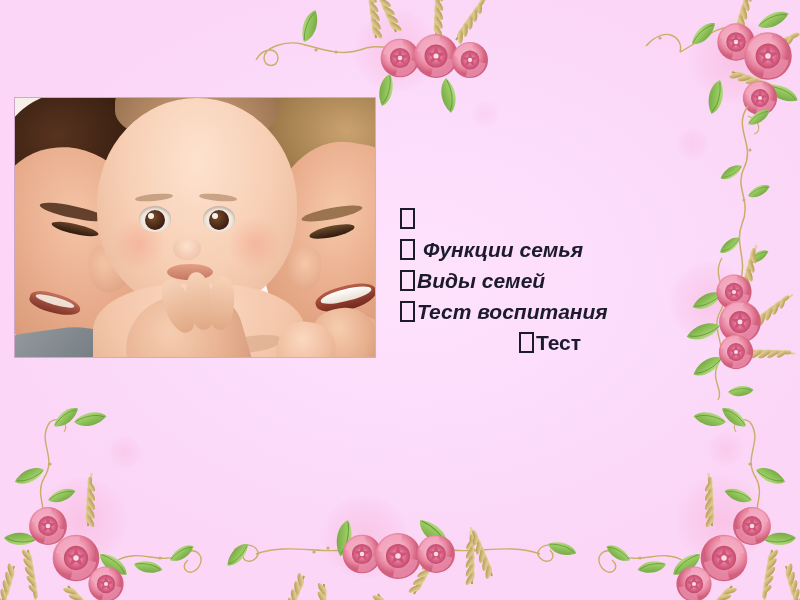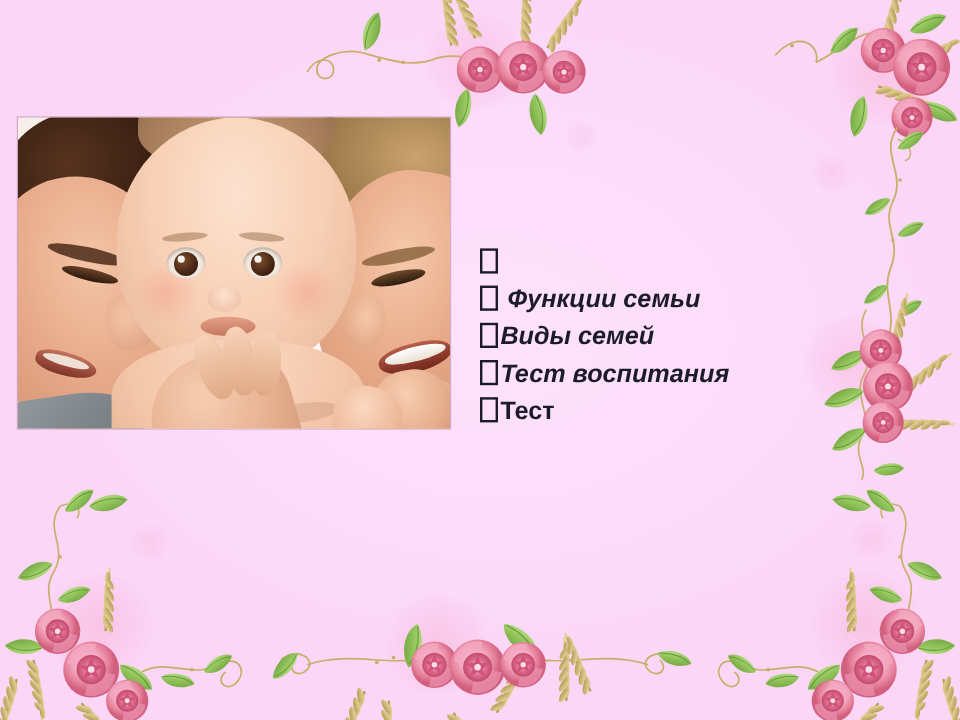--- a/index.html
+++ b/index.html
@@ -265,21 +265,21 @@
   .toc-item {
     display: block;
     font-size: 21px;
     line-height: 31px;
     color: #1b1b2b;
     font-weight: bold;
     font-style: italic;
     white-space: nowrap;
     font-family: "Liberation Sans", sans-serif;
   }
-  .toc-item.upright { font-style: normal; }
+  .toc-item.upright { font-style: normal; text-align: center; }
   .toc-item .bullet {
     display: inline-block;
     width: 11px;
     height: 17px;
     border: 2px solid #1b1b2b;
     vertical-align: -3px;
     margin-right: 2px;
     background: transparent;
     font-style: normal;
   }
@@ -355,21 +355,21 @@
       <div class="finger f3"></div>
     </div>
   </div>
 
 
   <div class="toc">
     <div class="toc-item">
       <span class="bullet"></span><span class="gap"></span>
     </div>
     <div class="toc-item">
-      <span class="bullet"></span><span class="gap"></span><span>Функции семьи</span>
+      <span class="bullet"></span><span class="gap"></span><span>Функции семья</span>
     </div>
     <div class="toc-item">
       <span class="bullet"></span><span>Виды семей</span>
     </div>
     <div class="toc-item">
       <span class="bullet"></span><span>Тест воспитания</span>
     </div>
     <div class="toc-item upright">
       <span class="bullet"></span><span>Тест</span>
     </div>

